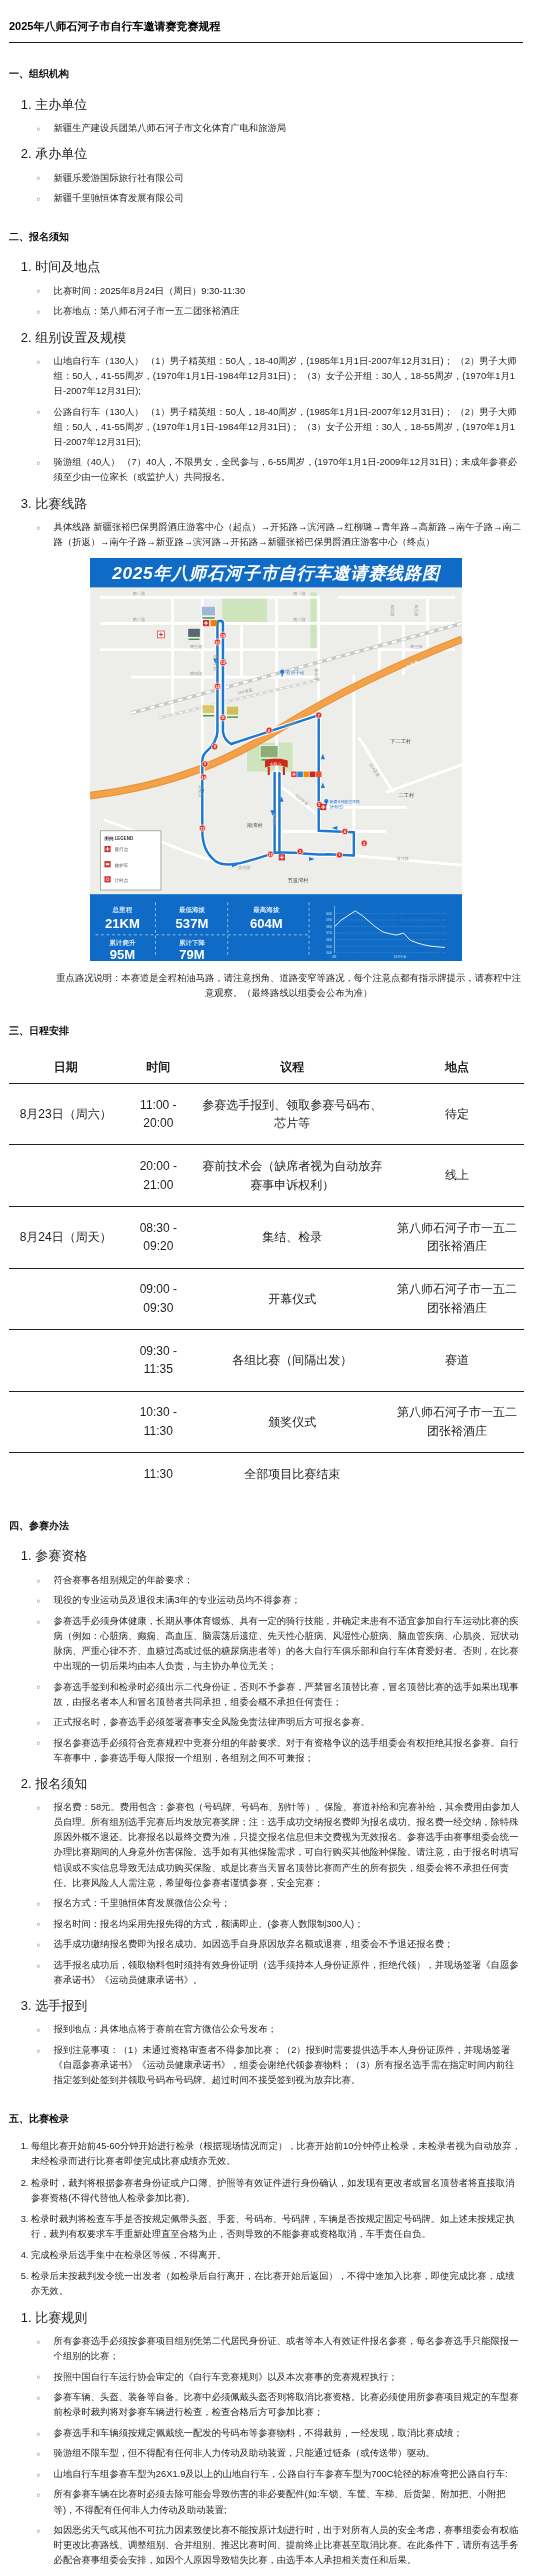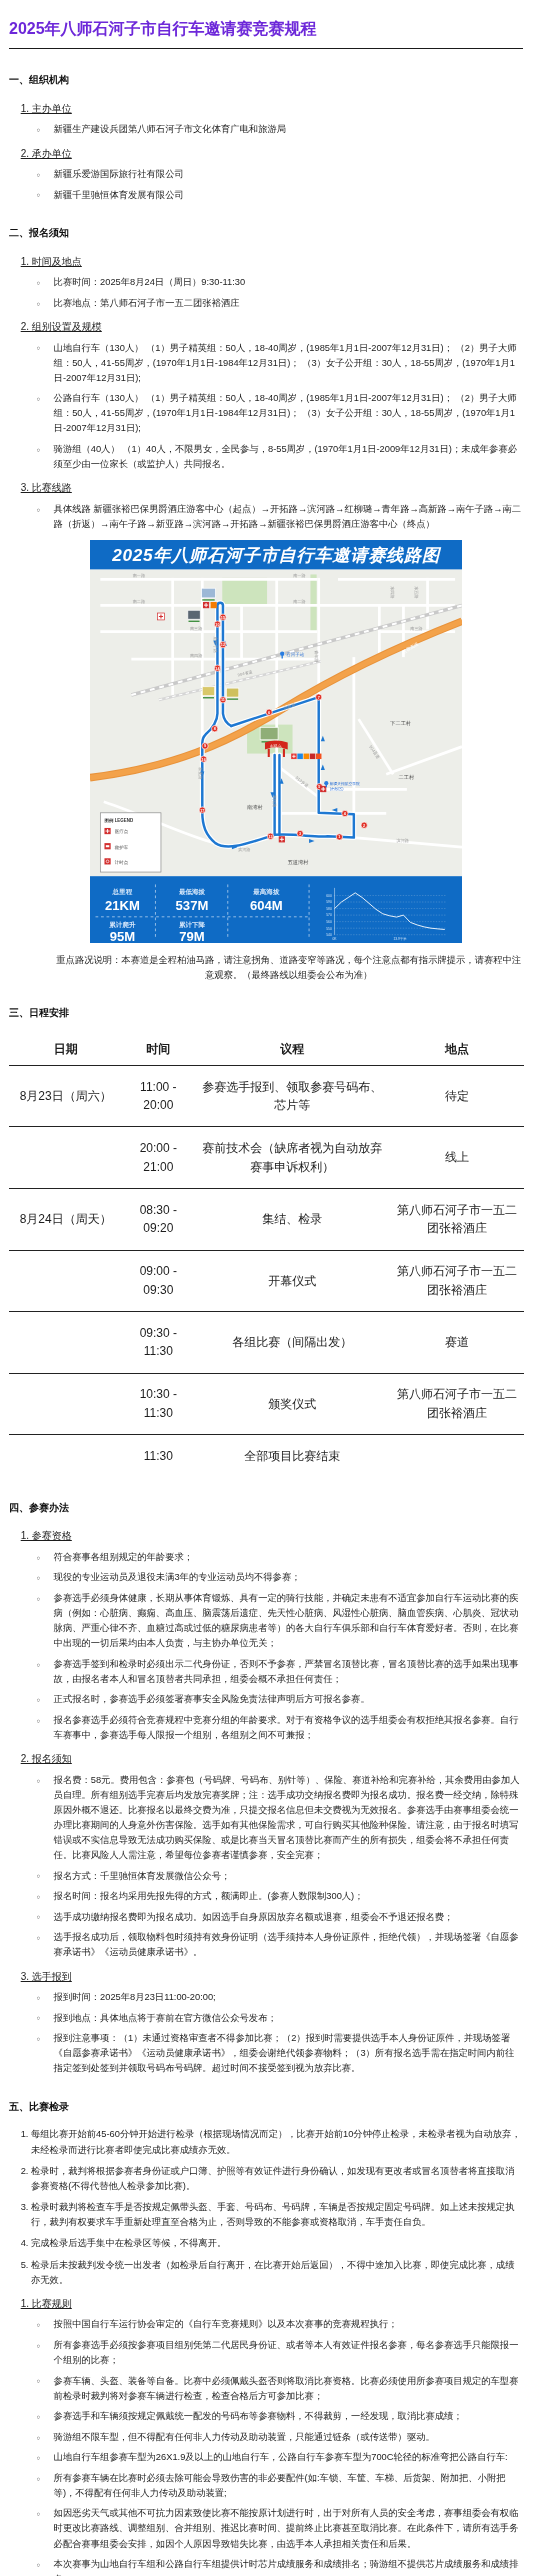--- a/index.html
+++ b/index.html
@@ -1,21 +1,21 @@
 <!DOCTYPE html>
 <html style="font-size:11px"><head>
 <meta charset="utf-8">
 <style>
   html,body{margin:0;padding:0;background:#fff;}
   body{width:551px;font-family:"Liberation Sans","DejaVu Sans",sans-serif;color:#1d1d1d;}
   .page{padding:9.6px 27.6px 41px 9px;}
-  h1{font-size:16px;font-weight:bold;margin:9.6px 0 8.3px 0;color:#6d28d9;}
+  h1{font-size:11px;font-weight:bold;margin:9.6px 0 8.3px 0;color:#000000;}
   .rule{border:none;border-top:1.4px solid #1a1a1a;margin:0 0 5.5px 0;}
   h2{font-size:10px;font-weight:bold;margin:23.4px 0 13.8px 0;color:#111;}
-  .num{font-size:10px;margin:8.3px 0 5.5px 11.7px;line-height:1.6;text-decoration:underline;}
+  .num{font-size:13px;margin:8.3px 0 5.5px 11.7px;line-height:1.6;}
   .numitem{font-size:9.3px;margin:6.2px 0 6.2px 11.7px;line-height:1.62;padding-left:10.3px;text-indent:-10.3px;}
   .li{display:flex;margin:5.5px 0 5.5px 27.6px;font-size:9.3px;line-height:1.62;}
   .bul{flex:none;width:17px;font-size:6.2px;padding-top:2.8px;color:#333;}
   .li .tx{flex:1;}
   .note{font-size:9.3px;line-height:1.62;margin:9.6px 0 4.1px 45px;text-align:center;}
   
   .mapwrap{margin:8.3px 0 4.1px 81px;width:312px;}
   .mapwrap svg{display:block;}
   
   table{border-collapse:collapse;font-size:12px;}
@@ -64,21 +64,21 @@
   <div class="li">
       <span class="bul">○</span>
       <span class="tx">山地自行车（130人） （1）男子精英组：50人，18-40周岁，(1985年1月1日-2007年12月31日)； （2）男子大师组：50人，41-55周岁，(1970年1月1日-1984年12月31日)； （3）女子公开组：30人，18-55周岁，(1970年1月1日-2007年12月31日);</span>
     </div>
   <div class="li">
       <span class="bul">○</span>
       <span class="tx">公路自行车（130人） （1）男子精英组：50人，18-40周岁，(1985年1月1日-2007年12月31日)； （2）男子大师组：50人，41-55周岁，(1970年1月1日-1984年12月31日)； （3）女子公开组：30人，18-55周岁，(1970年1月1日-2007年12月31日);</span>
     </div>
   <div class="li">
       <span class="bul">○</span>
-      <span class="tx">骑游组（40人） （1）40人，不限男女，全民参与，8-55周岁，(1970年1月1日-2009年12月31日)；未成年参赛必须至少由一位家长（或监护人）共同报名。</span>
+      <span class="tx">骑游组（40人） （7）40人，不限男女，全民参与，6-55周岁，(1970年1月1日-2009年12月31日)；未成年参赛必须至少由一位家长（或监护人）共同报名。</span>
     </div>
   <div class="num">3. 比赛线路</div>
   <div class="li">
       <span class="bul">○</span>
       <span class="tx">具体线路 新疆张裕巴保男爵酒庄游客中心（起点）→开拓路→滨河路→红柳璐→青年路→高新路→南午子路→南二路（折返）→南午子路→新亚路→滨河路→开拓路→新疆张裕巴保男爵酒庄游客中心（终点）</span>
     </div>
 
   <div class="mapwrap">
     <svg width="372" height="403" viewBox="0 0 540 585" xmlns="http://www.w3.org/2000/svg">
 
@@ -444,21 +444,21 @@
       <tr>
           <td></td>
           <td class="t-time">09:00 -
 09:30</td>
           <td>开幕仪式</td>
           <td>第八师石河子市一五二团张裕酒庄</td>
         </tr>
       <tr>
           <td></td>
           <td class="t-time">09:30 -
-11:30</td>
+11:35</td>
           <td>各组比赛（间隔出发）</td>
           <td>赛道</td>
         </tr>
       <tr>
           <td></td>
           <td class="t-time">10:30 -
 11:30</td>
           <td>颁奖仪式</td>
           <td>第八师石河子市一五二团张裕酒庄</td>
         </tr>
@@ -512,51 +512,47 @@
     </div>
   <div class="li">
       <span class="bul">○</span>
       <span class="tx">选手成功缴纳报名费即为报名成功。如因选手自身原因放弃名额或退赛，组委会不予退还报名费；</span>
     </div>
   <div class="li">
       <span class="bul">○</span>
       <span class="tx">选手报名成功后，领取物料包时须持有效身份证明（选手须持本人身份证原件，拒绝代领），并现场签署《自愿参赛承诺书》《运动员健康承诺书》。</span>
     </div>
   <div class="num">3. 选手报到</div>
-  <div class="li">
-      <span class="bul">○</span>
-      <span class="tx">报到时间：2025年8月23日11:00-20:00;</span>
-    </div>
   <div class="li">
       <span class="bul">○</span>
       <span class="tx">报到地点：具体地点将于赛前在官方微信公众号发布；</span>
     </div>
   <div class="li">
       <span class="bul">○</span>
       <span class="tx">报到注意事项：（1）未通过资格审查者不得参加比赛；（2）报到时需要提供选手本人身份证原件，并现场签署《自愿参赛承诺书》《运动员健康承诺书》，组委会谢绝代领参赛物料；（3）所有报名选手需在指定时间内前往指定签到处签到并领取号码布号码牌。超过时间不接受签到视为放弃比赛。</span>
     </div>
 
   <h2>五、比赛检录</h2>
   <div class="numitem">1. 每组比赛开始前45-60分钟开始进行检录（根据现场情况而定），比赛开始前10分钟停止检录，未检录者视为自动放弃，未经检录而进行比赛者即使完成比赛成绩亦无效。</div>
   <div class="numitem">2. 检录时，裁判将根据参赛者身份证或户口簿、护照等有效证件进行身份确认，如发现有更改者或冒名顶替者将直接取消参赛资格(不得代替他人检录参加比赛)。</div>
   <div class="numitem">3. 检录时裁判将检查车手是否按规定佩带头盔、手套、号码布、号码牌，车辆是否按规定固定号码牌。如上述未按规定执行，裁判有权要求车手重新处理直至合格为止，否则导致的不能参赛或资格取消，车手责任自负。</div>
   <div class="numitem">4. 完成检录后选手集中在检录区等候，不得离开。</div>
   <div class="numitem">5. 检录后未按裁判发令统一出发者（如检录后自行离开，在比赛开始后返回），不得中途加入比赛，即使完成比赛，成绩亦无效。</div>
 
   <div class="num">1. 比赛规则</div>
   <div class="li">
       <span class="bul">○</span>
+      <span class="tx">所有参赛选手必须按参赛项目组别凭第二代居民身份证、或者等本人有效证件报名参赛，每名参赛选手只能限报一个组别的比赛；</span>
+    </div>
+  <div class="li">
+      <span class="bul">○</span>
       <span class="tx">按照中国自行车运行协会审定的《自行车竞赛规则》以及本次赛事的竞赛规程执行；</span>
     </div>
   <div class="li">
       <span class="bul">○</span>
-      <span class="tx">所有参赛选手必须按参赛项目组别凭第二代居民身份证、或者等本人有效证件报名参赛，每名参赛选手只能限报一个组别的比赛；</span>
-    </div>
-  <div class="li">
-      <span class="bul">○</span>
       <span class="tx">参赛车辆、头盔、装备等自备。比赛中必须佩戴头盔否则将取消比赛资格。比赛必须使用所参赛项目规定的车型赛前检录时裁判将对参赛车辆进行检查，检查合格后方可参加比赛；</span>
     </div>
   <div class="li">
       <span class="bul">○</span>
       <span class="tx">参赛选手和车辆须按规定佩戴统一配发的号码布等参赛物料，不得裁剪，一经发现，取消比赛成绩；</span>
     </div>
   <div class="li">
       <span class="bul">○</span>
       <span class="tx">骑游组不限车型，但不得配有任何非人力传动及助动装置，只能通过链条（或传送带）驱动。</span>
     </div>

